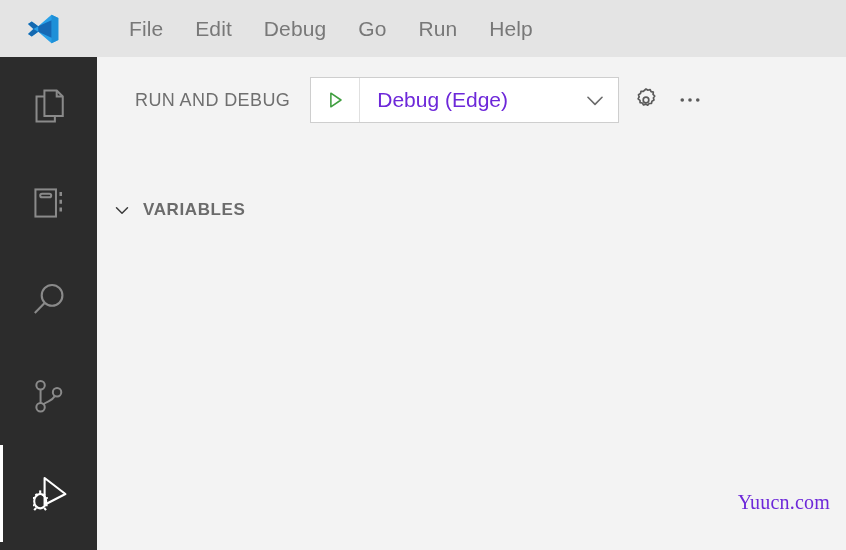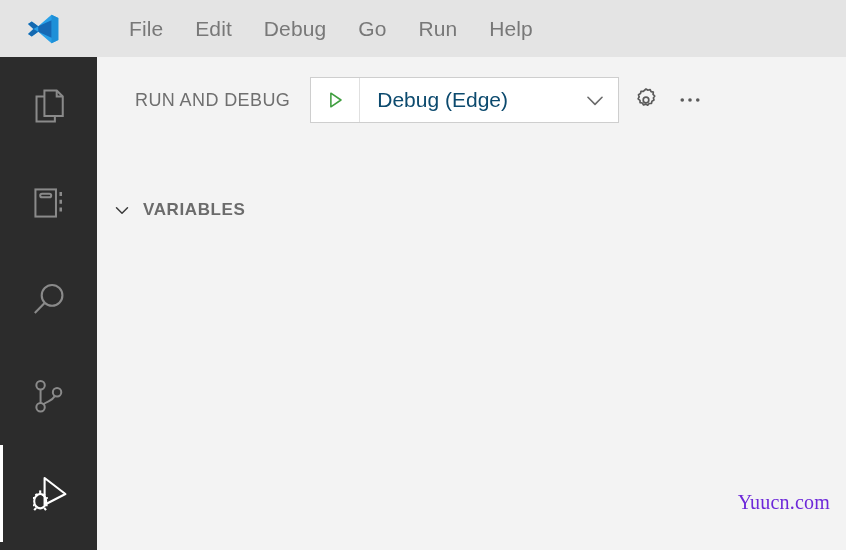--- a/index.html
+++ b/index.html
@@ -128,21 +128,21 @@
     display: flex;
     align-items: center;
     justify-content: center;
     border-right: 1px solid #e0e0e0;
     flex: 0 0 auto;
     cursor: pointer;
   }
   #config-name {
     flex: 1 1 auto;
     font-size: 21px;
-    color: #0c4a6e;
+    color: #6d28d9;
     padding-left: 17px;
     white-space: nowrap;
     overflow: hidden;
     text-overflow: ellipsis;
   }
   #config-chevron {
     flex: 0 0 auto;
     width: 46px;
     display: flex;
     align-items: center;

